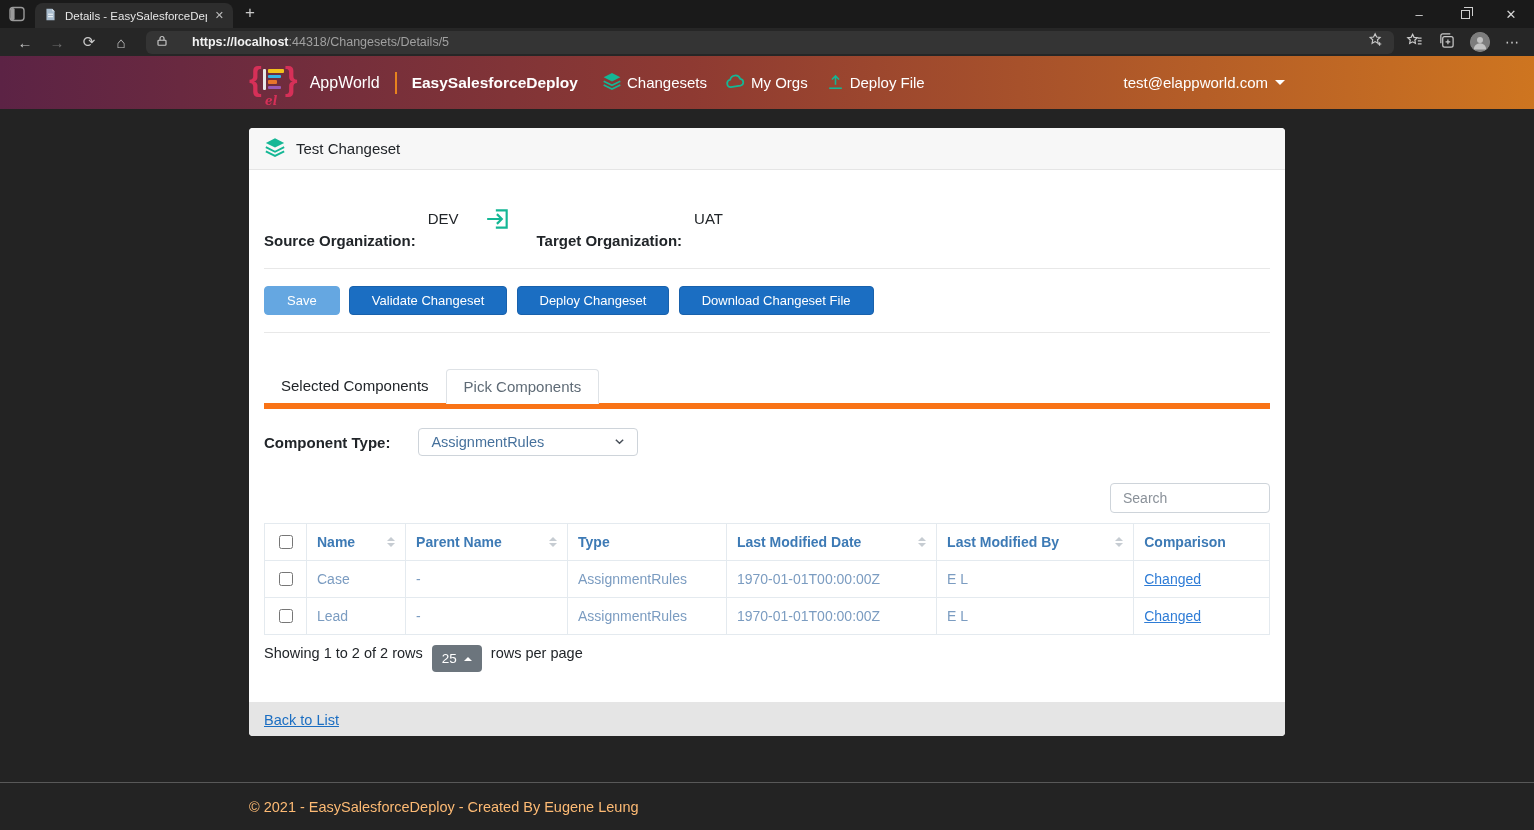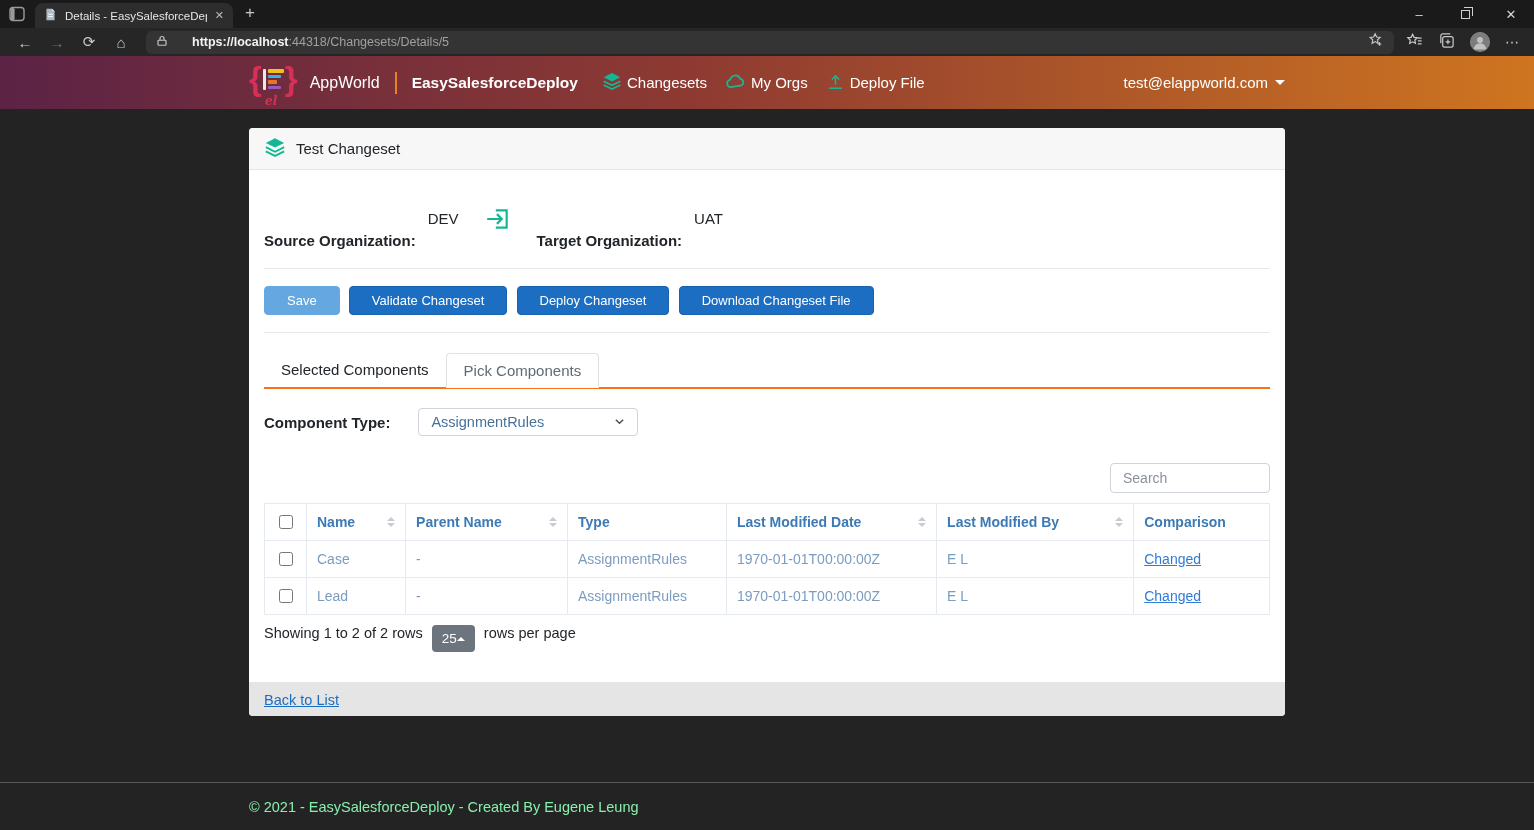--- a/index.html
+++ b/index.html
@@ -65,21 +65,21 @@
   .card-body { padding:16px 15px 0; }
   .org-row { display:flex; align-items:center; gap:12px; padding:2px 0 2px; }
   .org-label { font-weight:700;margin-top:44px; }
   .org-value { margin-right:14px; }
   hr.sep { border:none; border-top:1px solid #e8e8e8; margin:17px 0; }
 
   .btn { display:inline-block; border-radius:4px; color:#fff; font-size:13px; padding:6px 22px; margin-right:5px; border:1px solid transparent; cursor:pointer; font-family:inherit; }
   .btn-save { background:#65a7e1; border-color:#65a7e1; }
   .btn-primary { background:#1b6ec2; border-color:#1861ac; }
 
-  .tabs { display:flex; border-bottom:2px solid #f97316; margin-top:20px;text-align:right; }
+  .tabs { display:flex; border-bottom:6px solid #f97316; margin-top:36px;text-align:right; }
   .tab-item { padding:8px 17px; font-size:15px; color:#212529; margin-bottom:-1px; cursor:pointer; }
   .tab-item.active { border:1px solid #dee2e6; border-bottom:1px solid #fff; border-radius:4px 4px 0 0; color:#5f6b76; background:#fff; }
 
   .ctype-row { display:flex; align-items:center; margin-top:19px; }
   .ctype-label { font-weight:700; margin-right:28px; }
   .select-box { width:220px; border:1px solid #ced4da; border-radius:4px; padding:5px 12px; color:#46719c;
                 font-size:14.5px; display:flex; align-items:center; justify-content:space-between; cursor:pointer; }
 
   .search-row { display:flex; justify-content:flex-end; margin-top:27px; }
   .search-input { width:160px; height:30px; border:1px solid #ced4da; border-radius:4px; padding:0 12px; font-size:14px; color:#495057; font-family:inherit; outline:none; }
@@ -93,29 +93,29 @@
   .chk-col { width:33px; text-align:center !important; }
   .sort { display:inline-flex; flex-direction:column; gap:2px; margin-left:8px; cursor:pointer; }
   .sort i { width:0; height:0; border-left:4px solid transparent; border-right:4px solid transparent; }
   .sort .up { border-bottom:4px solid #c6ccd2; }
   .sort .down { border-top:4px solid #c6ccd2; }
   a.changed-link { color:#2e7cd6; text-decoration:underline; cursor:pointer; }
   input[type="checkbox"] { width:14px; height:14px; cursor:pointer; }
 
   .pagination { display:flex; align-items:flex-start; gap:9px; margin-top:10px; font-size:14.5px; color:#212529; }
   .page-size-btn { background:#6c757d; color:#fff; border:none; border-radius:4px; padding:6px 10px; font-size:13.5px;
-                   display:flex; align-items:center; cursor:pointer; font-family:inherit; }
+                   display:flex; align-items:center; gap:7px; cursor:pointer; font-family:inherit; }
   .caret-up-w { width:0; height:0; border-left:4px solid transparent; border-right:4px solid transparent; border-bottom:4px solid #fff; }
 
   .card-footer { margin-top:30px; background:#e5e5e5; border-top:1px solid #e5e5e5; border-radius:0 0 4px 4px; padding:8px 15px; }
   a.back-link { color:#1b6ec2; text-decoration:underline; font-size:14.5px; cursor:pointer; }
 
   
   .page-footer { flex:0 0 48px; background:#232323; border-top:1px solid #585858; display:flex; align-items:center; }
-  .footer-inner { width:1036px; margin:0 auto; color:#86efac; font-size:14.5px; }
+  .footer-inner { width:1036px; margin:0 auto; color:#fdba74; font-size:14.5px; }
 </style>
 </head>
 <body>
 
 <div class="titlebar">
   <span class="app-icon">
     <svg width="16" height="16" viewBox="0 0 16 16">
         <rect x="1" y="1.5" width="14" height="13" rx="3" fill="none" stroke="#9a9a9a" stroke-width="1.4"></rect>
         <rect x="1.6" y="2" width="4" height="12" rx="1.5" fill="#9a9a9a"></rect>
       </svg>

